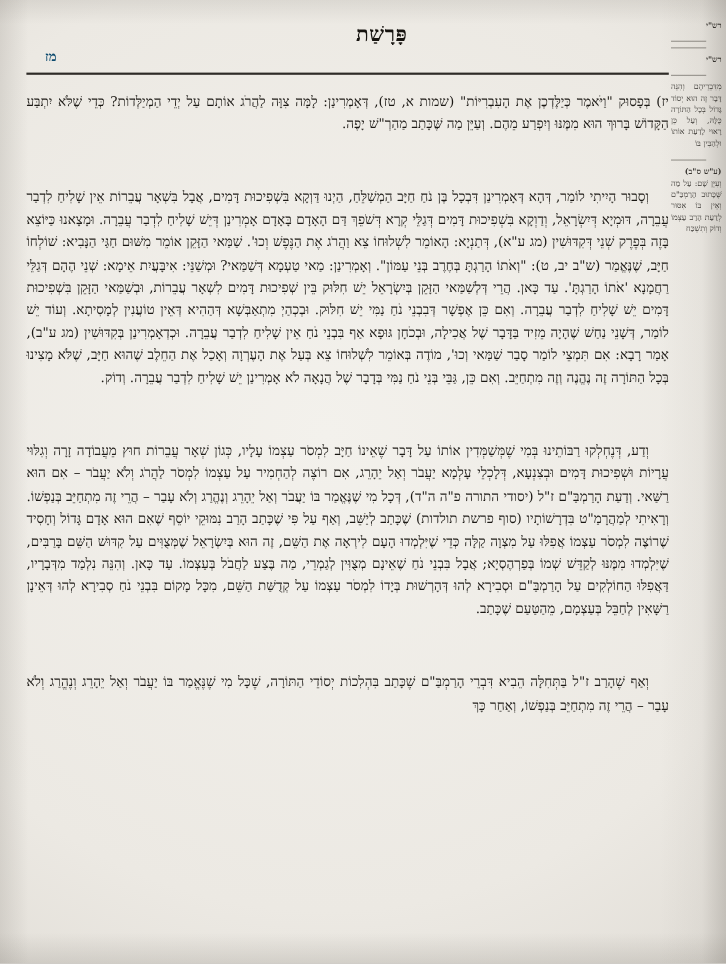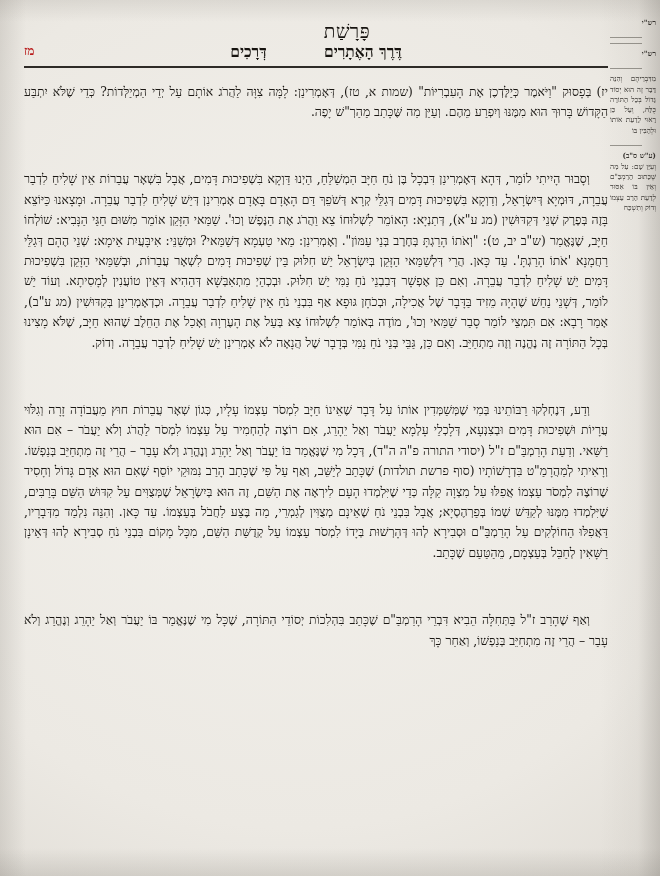--- a/index.html
+++ b/index.html
@@ -77,46 +77,46 @@
     height: 42px;
     margin-bottom: 6px;
   }
   .header .hd-center {
     position: absolute;
     top: 2px;
     left: 0;
     right: 0;
     text-align: center;
     font-family: "DejaVu Serif", serif;
-    font-weight: normal;
+    font-weight: bold;
     font-size: 19px;
     letter-spacing: 0.5px;
     color: #16130f;
   }
   .header .hd-center .w1 { margin-left: 62px; }
   .header .hd-sub {
     position: absolute;
     top: 24px;
     left: 0;
     right: 0;
     text-align: center;
     font-family: "DejaVu Serif", serif;
     font-weight: bold;
     font-size: 15.5px;
     color: #16130f;
   }
   .header .hd-sub .s1 { margin-left: 52px; }
   .header .hd-pagenum {
     position: absolute;
     top: 26px;
-    left: 0;
+    left: 17px;
     font-family: "DejaVu Serif", serif;
     font-weight: bold;
     font-size: 12px;
-    color: #b91c1c;
+    color: #0c4a6e;
   }
   .rule {
     height: 1.5px;
     background: #2e2b27;
     margin: 2px 0 14px 0;
   }
 
   p.para {
     margin: 0 0 15px 0;
     font-family: "DejaVu Serif", serif;
@@ -153,24 +153,20 @@
       <span>וְעִיֵּן שָׁם: עַל מַה שֶּׁכָּתוּב הָרַמְבַּ"ם וְאֵין בּוֹ אִסּוּר לְדַעַת הָרַב עַצְמוֹ וְדוֹק וְתִשְׁכַּח</span>
     </div>
   </div>
 
   <div class="main-col">
 
     <div class="header">
       <div class="hd-center">
         <span class="w1">פָּרָשַׁת</span>
       </div>
-      <div class="hd-sub">
-        <span class="s1">דֶּרֶךְ הָאֶתָרִים</span>
-        <span>דְּרָכִים</span>
-      </div>
       <div class="hd-pagenum">מז</div>
     </div>
 
     <div class="rule"></div>
 
     <p class="para">יז) בְּפָסוּק "וַיֹּאמֶר כְּיַלֶּדְכֶן אֶת הָעִבְרִיּוֹת" (שמות א, טז), דְּאָמְרִינַן: לָמָּה צִוָּה לַהֲרֹג אוֹתָם עַל יְדֵי הַמְיַלְּדוֹת? כְּדֵי שֶׁלֹּא יִתְבַּע הַקָּדוֹשׁ בָּרוּךְ הוּא מִמֶּנּוּ וְיִפְרַע מֵהֶם. וְעַיֵּן מַה שֶּׁכָּתַב מַהַרְ"שׁ יָפֶה.</p>
     <p class="para indent">וְסָבוּר הָיִיתִי לוֹמַר, דְּהָא דְּאָמְרִינַן דִּבְכָל בֶּן נֹחַ חַיָּב הַמְשַׁלֵּחַ, הַיְנוּ דַּוְקָא בִּשְׁפִיכוּת דָּמִים, אֲבָל בִּשְׁאָר עֲבֵרוֹת אֵין שָׁלִיחַ לִדְבַר עֲבֵרָה, דּוּמְיָא דְּיִשְׂרָאֵל, וְדַוְקָא בִּשְׁפִיכוּת דָּמִים דְּגַלֵּי קְרָא דְּשֹׁפֵךְ דַּם הָאָדָם בָּאָדָם אָמְרִינַן דְּיֵשׁ שָׁלִיחַ לִדְבַר עֲבֵרָה. וּמָצָאנוּ כַּיּוֹצֵא בָּזֶה בְּפֶרֶק שְׁנֵי דְּקִדּוּשִׁין (מג ע"א), דְּתַנְיָא: הָאוֹמֵר לִשְׁלוּחוֹ צֵא וַהֲרֹג אֶת הַנֶּפֶשׁ וְכוּ'. שַׁמַּאי הַזָּקֵן אוֹמֵר מִשּׁוּם חַגַּי הַנָּבִיא: שׁוֹלְחוֹ חַיָּב, שֶׁנֶּאֱמַר (ש"ב יב, ט): "וְאֹתוֹ הָרַגְתָּ בְּחֶרֶב בְּנֵי עַמּוֹן". וְאָמְרִינַן: מַאי טַעְמָא דְּשַׁמַּאי? וּמְשַׁנֵּי: אִיבָּעֲיִת אֵימָא: שְׁנֵי הֶהָם דְּגַלֵּי רַחֲמָנָא 'אֹתוֹ הָרַגְתָּ'. עַד כָּאן. הֲרֵי דְּלְשַׁמַּאי הַזָּקֵן בְּיִשְׂרָאֵל יֵשׁ חִלּוּק בֵּין שְׁפִיכוּת דָּמִים לִשְׁאָר עֲבֵרוֹת, וּבְשַׁמַּאי הַזָּקֵן בִּשְׁפִיכוּת דָּמִים יֵשׁ שָׁלִיחַ לִדְבַר עֲבֵרָה. וְאִם כֵּן אֶפְשָׁר דְּבִבְנֵי נֹחַ נַמִּי יֵשׁ חִלּוּק. וּבְכְהַיְ מִתְאַבְּשָׁא דְּהַהִיא דְּאֵין טוֹעֲנִין לְמָסִיתָא. וְעוֹד יֵשׁ לוֹמַר, דְּשָׁנֵי נַחַשׁ שֶׁהָיָה מֵזִיד בַּדָּבָר שֶׁל אֲכִילָה, וּבְכֹחָן גּוּפָא אַף בִּבְנֵי נֹחַ אֵין שָׁלִיחַ לִדְבַר עֲבֵרָה. וּכְדְאָמְרִינַן בְּקִדּוּשִׁין (מג ע"ב), אָמַר רָבָא: אִם תִּמְצֵי לוֹמַר סָבַר שַׁמַּאי וְכוּ', מוֹדֶה בְּאוֹמֵר לִשְׁלוּחוֹ צֵא בְּעַל אֶת הָעֶרְוָה וְאָכַל אֶת הַחֵלֶב שֶׁהוּא חַיָּב, שֶׁלֹּא מָצִינוּ בְּכָל הַתּוֹרָה זֶה נֶהֱנֶה וְזֶה מִתְחַיֵּב. וְאִם כֵּן, גַּבֵּי בְּנֵי נֹחַ נַמִּי בְּדָבָר שֶׁל הֲנָאָה לֹא אָמְרִינַן יֵשׁ שָׁלִיחַ לִדְבַר עֲבֵרָה. וְדוֹק.</p>
     <p class="para indent">וְדַע, דְּנֶחְלְקוּ רַבּוֹתֵינוּ בְּמִי שֶׁמְּשַׁמְּדִין אוֹתוֹ עַל דָּבָר שֶׁאֵינוֹ חַיָּב לִמְסֹר עַצְמוֹ עָלָיו, כְּגוֹן שְׁאָר עֲבֵרוֹת חוּץ מֵעֲבוֹדָה זָרָה וְגִלּוּי עֲרָיוֹת וּשְׁפִיכוּת דָּמִים וּבְצִנְעָא, דְּלָכְלֵי עָלְמָא יַעֲבֹר וְאַל יֵהָרֵג, אִם רוֹצֶה לְהַחְמִיר עַל עַצְמוֹ לִמְסֹר לַהֲרֹג וְלֹא יַעֲבֹר – אִם הוּא רַשַּׁאי. וְדַעַת הָרַמְבַּ"ם ז"ל (יסודי התורה פ"ה ה"ד), דְּכָל מִי שֶׁנֶּאֱמַר בּוֹ יַעֲבֹר וְאַל יֵהָרֵג וְנֶהֱרַג וְלֹא עָבַר – הֲרֵי זֶה מִתְחַיֵּב בְּנַפְשׁוֹ. וְרָאִיתִי לְמַהֲרָמַ"ט בִּדְרָשׁוֹתָיו (סוף פרשת תולדות) שֶׁכָּתַב לְיַשֵּׁב, וְאַף עַל פִּי שֶׁכָּתַב הָרַב נִמּוּקֵי יוֹסֵף שֶׁאִם הוּא אָדָם גָּדוֹל וְחָסִיד שֶׁרוֹצֶה לִמְסֹר עַצְמוֹ אֲפִלּוּ עַל מִצְוָה קַלָּה כְּדֵי שֶׁיִּלְמְדוּ הָעָם לִירְאָה אֶת הַשֵּׁם, זֶה הוּא בְּיִשְׂרָאֵל שֶׁמְּצֻוִּים עַל קִדּוּשׁ הַשֵּׁם בָּרַבִּים, שֶׁיִּלְמְדוּ מִמֶּנּוּ לְקַדֵּשׁ שְׁמוֹ בְּפַרְהֶסְיָא; אֲבָל בִּבְנֵי נֹחַ שֶׁאֵינָם מְצֻוִּין לְגַמְרֵי, מַה בֶּצַע לַחֲבֹל בְּעַצְמוֹ. עַד כָּאן. וְהִנֵּה נִלְמַד מִדְּבָרָיו, דַּאֲפִלּוּ הַחוֹלְקִים עַל הָרַמְבַּ"ם וּסְבִירָא לְהוּ דְּהָרְשׁוּת בְּיָדוֹ לִמְסֹר עַצְמוֹ עַל קְדֻשַּׁת הַשֵּׁם, מִכָּל מָקוֹם בִּבְנֵי נֹחַ סְבִירָא לְהוּ דְּאֵינָן רַשָּׁאִין לְחַבֵּל בְּעַצְמָם, מֵהַטַּעַם שֶׁכָּתַב.</p>
     <p class="para indent">וְאַף שֶׁהָרַב ז"ל בַּתְּחִלָּה הֵבִיא דִּבְרֵי הָרַמְבַּ"ם שֶׁכָּתַב בִּהְלִכוֹת יְסוֹדֵי הַתּוֹרָה, שֶׁכָּל מִי שֶׁנֶּאֱמַר בּוֹ יַעֲבֹר וְאַל יֵהָרֵג וְנֶהֱרַג וְלֹא עָבַר – הֲרֵי זֶה מִתְחַיֵּב בְּנַפְשׁוֹ, וְאַחַר כָּךְ</p>
 

